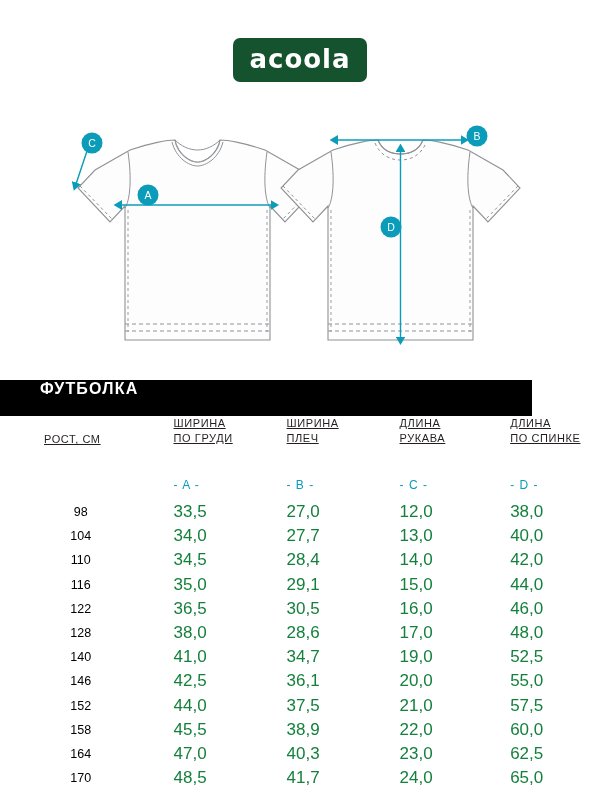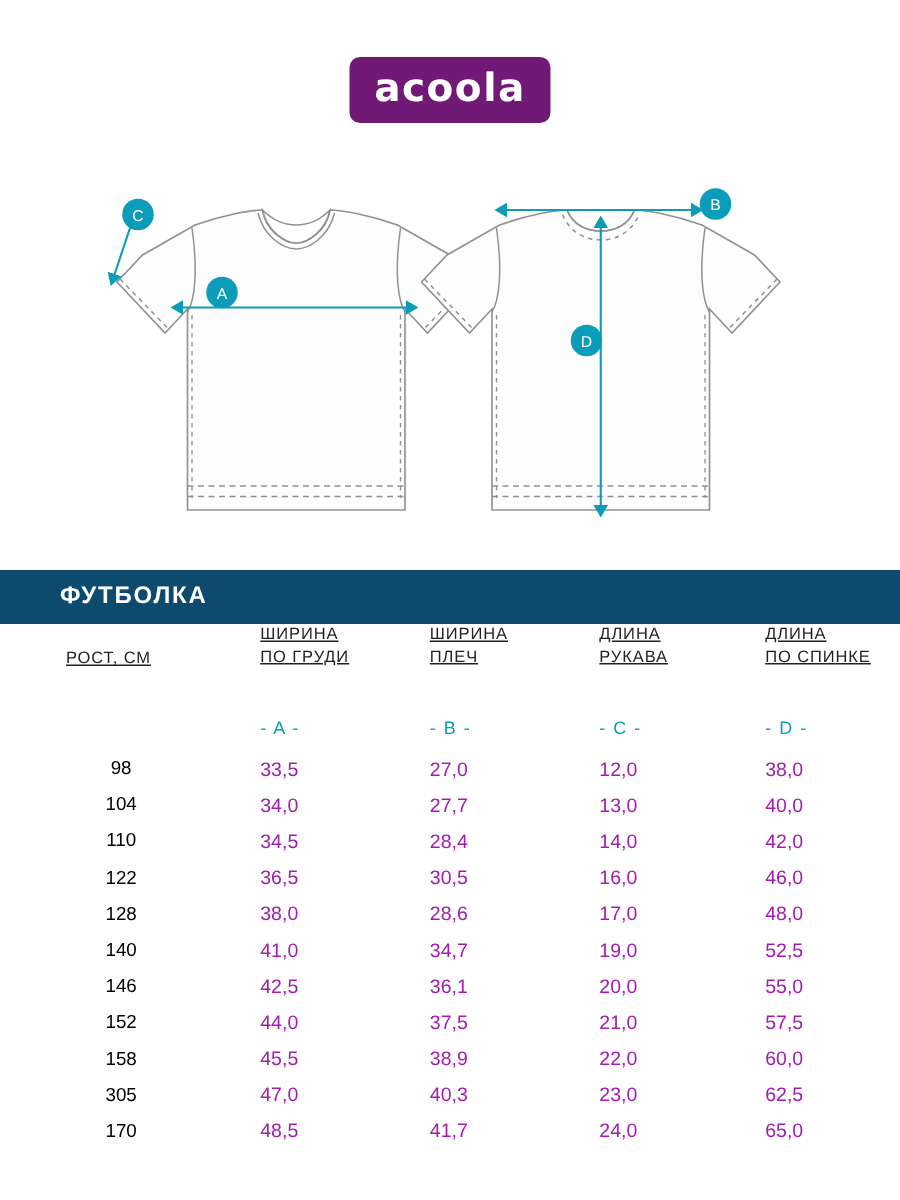--- a/index.html
+++ b/index.html
@@ -19,21 +19,21 @@
   
   .logo-wrap {
     position: absolute;
     top: 38px;
     left: 0;
     width: 600px;
     display: flex;
     justify-content: center;
   }
   .logo {
-    background: #701a75;
+    background: #14532d;
     border-radius: 7px;
     padding: 8px 16px 10px 16px;
     display: flex;
     align-items: center;
     justify-content: flex-end;
   }
   .logo-text {
     color: #ffffff;
     font-family: "DejaVu Sans", sans-serif;
     font-size: 26px;
@@ -49,25 +49,25 @@
     left: 0;
     width: 600px;
     height: 250px;
   }
 
   
   .title-bar {
     position: absolute;
     top: 380px;
     left: 0;
-    width: 600px;
+    width: 532px;
     height: 36px;
-    background: #0c4a6e;
+    background: #000000;
     display: flex;
-    align-items: center;
+    align-items: flex-start;
   }
   .title-bar .title {
     color: #ffffff;
     font-size: 16px;
     font-weight: bold;
     letter-spacing: 1.2px;
     padding-left: 40px;
   }
 
   table.size-table {
@@ -131,22 +131,22 @@
   .rost-val {
     color: #000000;
     font-size: 12.5px;
     display: block;
     width: 100%;
     text-align: center;
     padding-right: 34px;
     box-sizing: border-box;
   }
   .num {
-    font-size: 13px;
-    color: #a21caf;
+    font-size: 17px;
+    color: #15803d;
   }
 </style>
 </head>
 <body>
 
 <div class="logo-wrap">
   <div class="logo">
     <span class="logo-text">acoola</span>
   </div>
 </div>
@@ -292,20 +292,29 @@
       <td class="col-rost">
           <span class="rost-val">110</span>
         </td>
       <td class="col-data c1"><span class="num">34,5</span></td>
       <td class="col-data c2"><span class="num">28,4</span></td>
       <td class="col-data c3"><span class="num">14,0</span></td>
       <td class="col-data c4"><span class="num">42,0</span></td>
     </tr>
     <tr class="data-row">
       <td class="col-rost">
+          <span class="rost-val">116</span>
+        </td>
+      <td class="col-data c1"><span class="num">35,0</span></td>
+      <td class="col-data c2"><span class="num">29,1</span></td>
+      <td class="col-data c3"><span class="num">15,0</span></td>
+      <td class="col-data c4"><span class="num">44,0</span></td>
+    </tr>
+    <tr class="data-row">
+      <td class="col-rost">
           <span class="rost-val">122</span>
         </td>
       <td class="col-data c1"><span class="num">36,5</span></td>
       <td class="col-data c2"><span class="num">30,5</span></td>
       <td class="col-data c3"><span class="num">16,0</span></td>
       <td class="col-data c4"><span class="num">46,0</span></td>
     </tr>
     <tr class="data-row">
       <td class="col-rost">
           <span class="rost-val">128</span>
@@ -346,21 +355,21 @@
       <td class="col-rost">
           <span class="rost-val">158</span>
         </td>
       <td class="col-data c1"><span class="num">45,5</span></td>
       <td class="col-data c2"><span class="num">38,9</span></td>
       <td class="col-data c3"><span class="num">22,0</span></td>
       <td class="col-data c4"><span class="num">60,0</span></td>
     </tr>
     <tr class="data-row">
       <td class="col-rost">
-          <span class="rost-val">305</span>
+          <span class="rost-val">164</span>
         </td>
       <td class="col-data c1"><span class="num">47,0</span></td>
       <td class="col-data c2"><span class="num">40,3</span></td>
       <td class="col-data c3"><span class="num">23,0</span></td>
       <td class="col-data c4"><span class="num">62,5</span></td>
     </tr>
     <tr class="data-row">
       <td class="col-rost">
           <span class="rost-val">170</span>
         </td>

